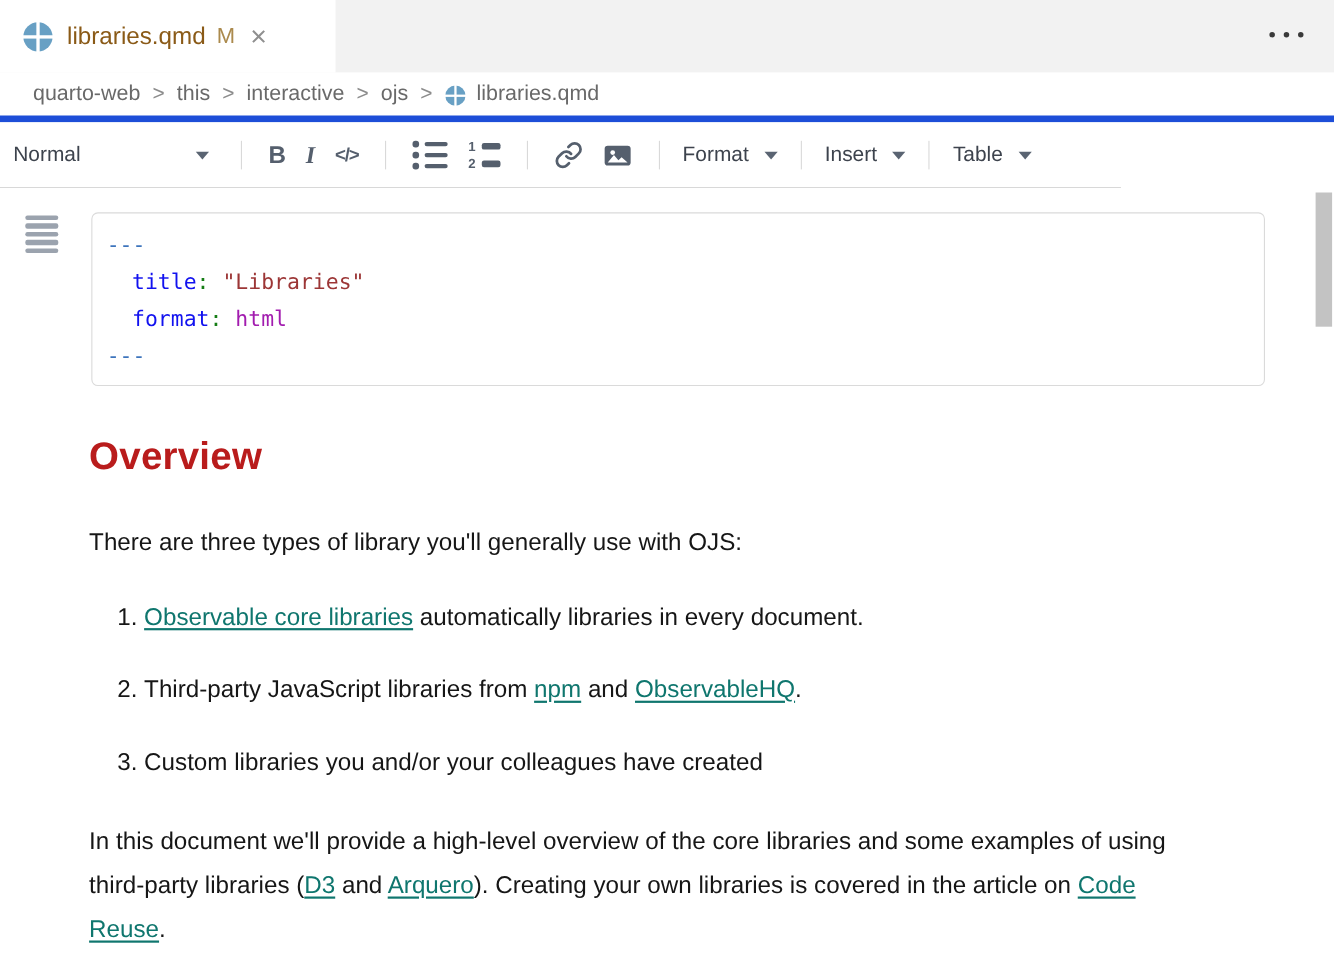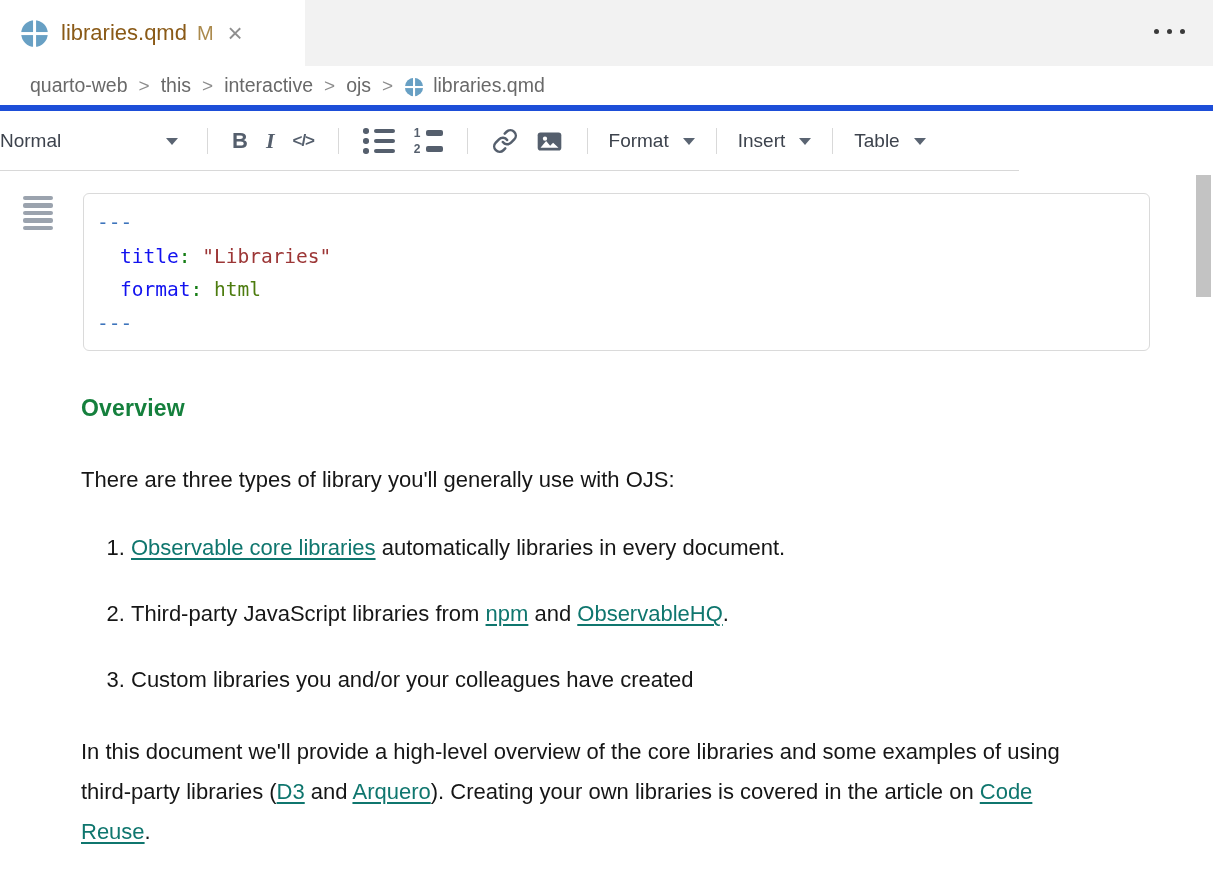--- a/index.html
+++ b/index.html
@@ -23,21 +23,21 @@
   .breadcrumb { position: absolute; left: 0; top: 66px; width: 1213px; height: 45px;
     background: #fff; border-bottom: 6px solid #1d4ed8; display: flex; align-items: center;
     padding-left: 30px; font-size: 19.5px; color: #696969; }
   .crumb { cursor: pointer; }
   .crumb-sep { color: #8c8c8c; margin: 0 11px; font-size: 19px; }
   .breadcrumb .qicon { width: 20px; height: 20px; margin-right: 9px; position: relative; top: 1px; }
 
   
   .toolbar { position: absolute; left: 0; top: 112px; width: 1019px; height: 59px;
     background: #fff; border-bottom: 1px solid #d8d8d8; display: flex; align-items: center;
-    color: #3d434d; }
+    padding-left: 12px; color: #3d434d; }
   .tb-sep { width: 1px; height: 26px; background: #d9d9d9; margin: 0 15px; flex: none; }
   .tb-btn { display: flex; align-items: center; justify-content: center; cursor: pointer;
     color: #555f6d; margin: 0 9px; }
   .tb-select { display: flex; align-items: center; justify-content: space-between;
     width: 178px; cursor: pointer; margin-right: 14px; }
   .tb-label { font-size: 19px; color: #3d434d; }
   .caret { width: 0; height: 0; border-left: 6px solid transparent;
     border-right: 6px solid transparent; border-top: 7px solid #5a6472; display: inline-block; }
   .tb-menu { display: flex; align-items: center; gap: 14px; cursor: pointer; margin: 0 6px; }
   .tb-bold { font-size: 22px; font-weight: 800; }
@@ -64,24 +64,24 @@
   .drag-handle i { width: 30px; height: 4.3px; border-radius: 2px; background: #9ba3ae; display: block; }
 
   .yaml-block { position: absolute; left: 83px; top: 22px; width: 1067px;
     border: 1px solid #dadada; border-radius: 6px; padding: 12px 16px 10px 13px;
     font-family: "DejaVu Sans Mono", monospace; font-size: 19.5px; cursor: text; }
   .code-line { line-height: 33.5px; white-space: pre; }
   .tok-delim { color: #3d74bc; }
   .tok-key { color: #1212ef; margin-left: 23px; }
   .tok-colon { color: #157d15; }
   .tok-string { color: #9c3636; }
-  .tok-plain { color: #4d7c0f; }
+  .tok-plain { color: #a21caf; }
 
   .doc { position: absolute; left: 81px; top: 224px; width: 1070px; color: #161616; }
-  .doc h1 { font-size: 23px; font-weight: 700; color: #15803d; letter-spacing: 0.2px; }
+  .doc h1 { font-size: 35px; font-weight: 700; color: #b91c1c; letter-spacing: 0.2px; }
   .doc .intro { margin-top: 44px; font-size: 22px; line-height: 28px; }
   .doc ol { margin-top: 40px; padding-left: 50px; font-size: 22px; }
   .doc ol li { margin-bottom: 38px; line-height: 28px; }
   .doc .closing { margin-top: 7px; font-size: 22px; line-height: 40px; max-width: 1012px; }
   .doc-link { color: #0f766e; text-decoration: underline; text-underline-offset: 3px;
     text-decoration-thickness: 1.5px; cursor: pointer; }
 
   
   .scroll-thumb { position: absolute; right: 2px; top: 175px; width: 15px; height: 122px;
     background: #c3c3c3; cursor: pointer; }

